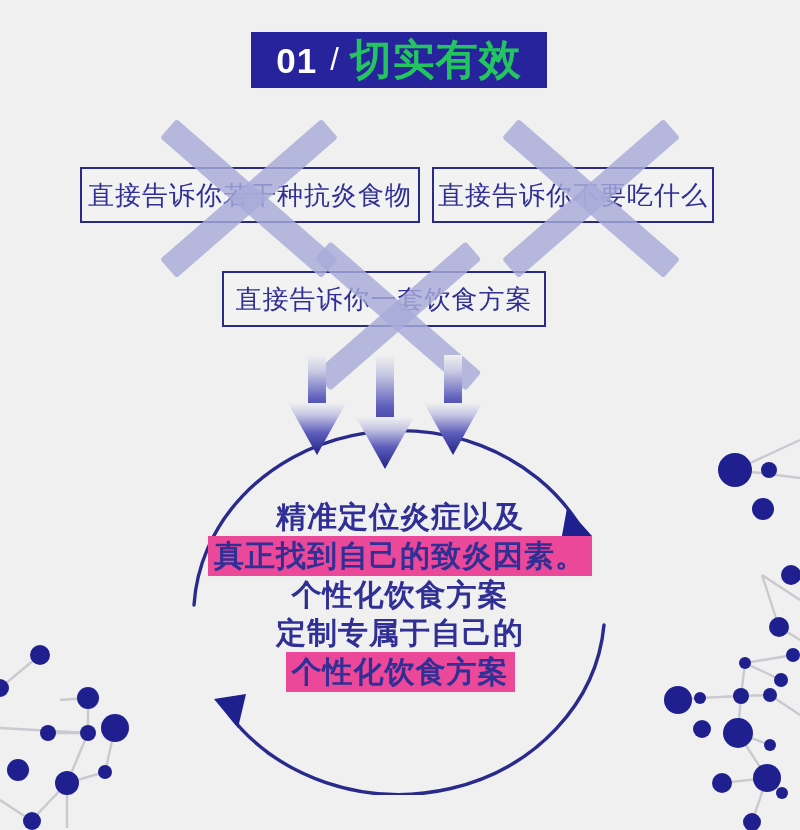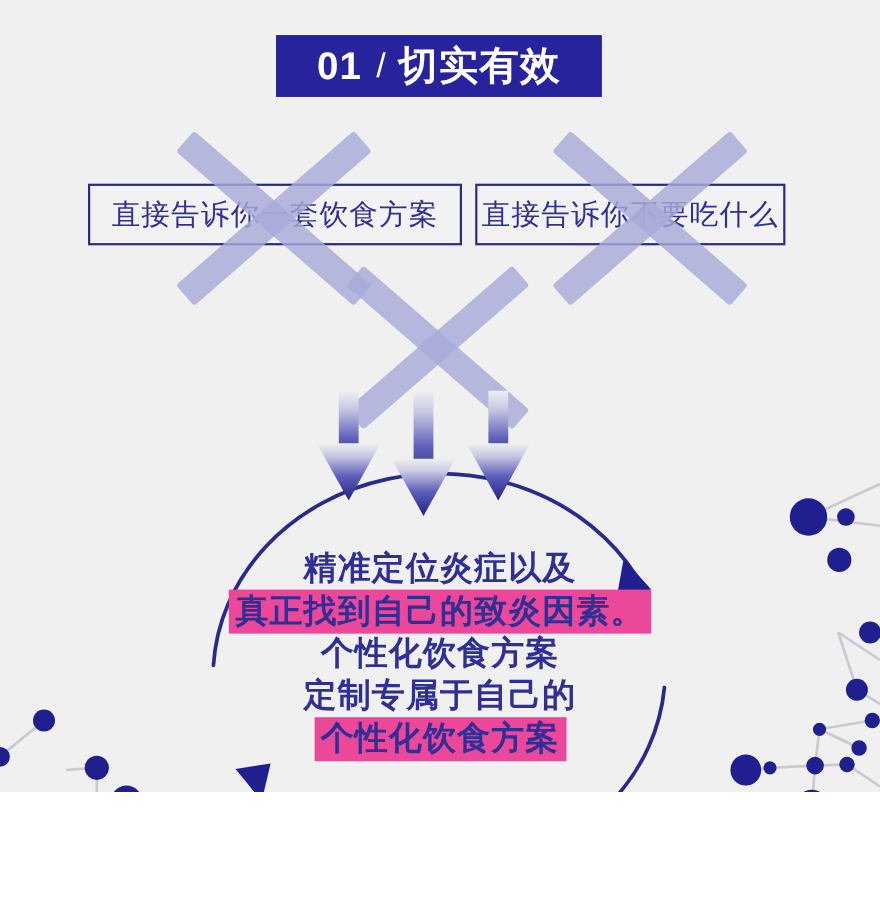--- a/index.html
+++ b/index.html
@@ -3,21 +3,21 @@
 <meta charset="utf-8">
 <style>
   html, body {
     margin: 0;
     padding: 0;
     background: #ffffff;
   }
   #canvas {
     position: relative;
     width: 800px;
-    height: 720px;
+    height: 830px;
     background: #f0f0f0;
     overflow: hidden;
     font-family: "Liberation Sans", "DejaVu Sans", sans-serif;
   }
 
   
   #molecules {
     position: absolute;
     left: 0; top: 0;
     width: 800px; height: 830px;
@@ -48,22 +48,22 @@
   }
   #header-banner .slash {
     color: #ffffff;
     font-size: 31px;
     font-weight: normal;
     margin: 0 11px 0 13px;
     line-height: 1;
     transform: translateY(-1px);
   }
   #header-banner .title {
-    color: #ffffff;
-    font-size: 36px;
+    color: #22c55e;
+    font-size: 42px;
     font-weight: bold;
     letter-spacing: 1px;
     line-height: 1;
   }
 
   
   .opt-box {
     position: absolute;
     border: 2px solid #2a2a8c;
     background: #f2f2f2;
@@ -221,24 +221,27 @@
     </g>
   </svg>
 
   <div id="header-banner">
     <span class="num">01</span>
     <span class="slash">/</span>
     <span class="title">切实有效</span>
   </div>
 
   <div class="opt-box" id="opt-box-0">
-    <span class="opt-label">直接告诉你一套饮食方案</span>
+    <span class="opt-label">直接告诉你若干种抗炎食物</span>
   </div>
   <div class="opt-box" id="opt-box-1">
     <span class="opt-label">直接告诉你不要吃什么</span>
+  </div>
+  <div class="opt-box" id="opt-box-2">
+    <span class="opt-label">直接告诉你一套饮食方案</span>
   </div>
 
   <div class="x-mark" style="left:148px; top:128px; width:200px; height:130px;">
     <div class="bar" style="left:-6px; top:58px; width:214px; height:25px; transform:rotate(41deg);"></div>
     <div class="bar" style="left:-6px; top:58px; width:214px; height:25px; transform:rotate(-41deg);"></div>
   </div>
   <div class="x-mark" style="left:490px; top:128px; width:200px; height:130px;">
     <div class="bar" style="left:-6px; top:58px; width:214px; height:25px; transform:rotate(41deg);"></div>
     <div class="bar" style="left:-6px; top:58px; width:214px; height:25px; transform:rotate(-41deg);"></div>
   </div>

